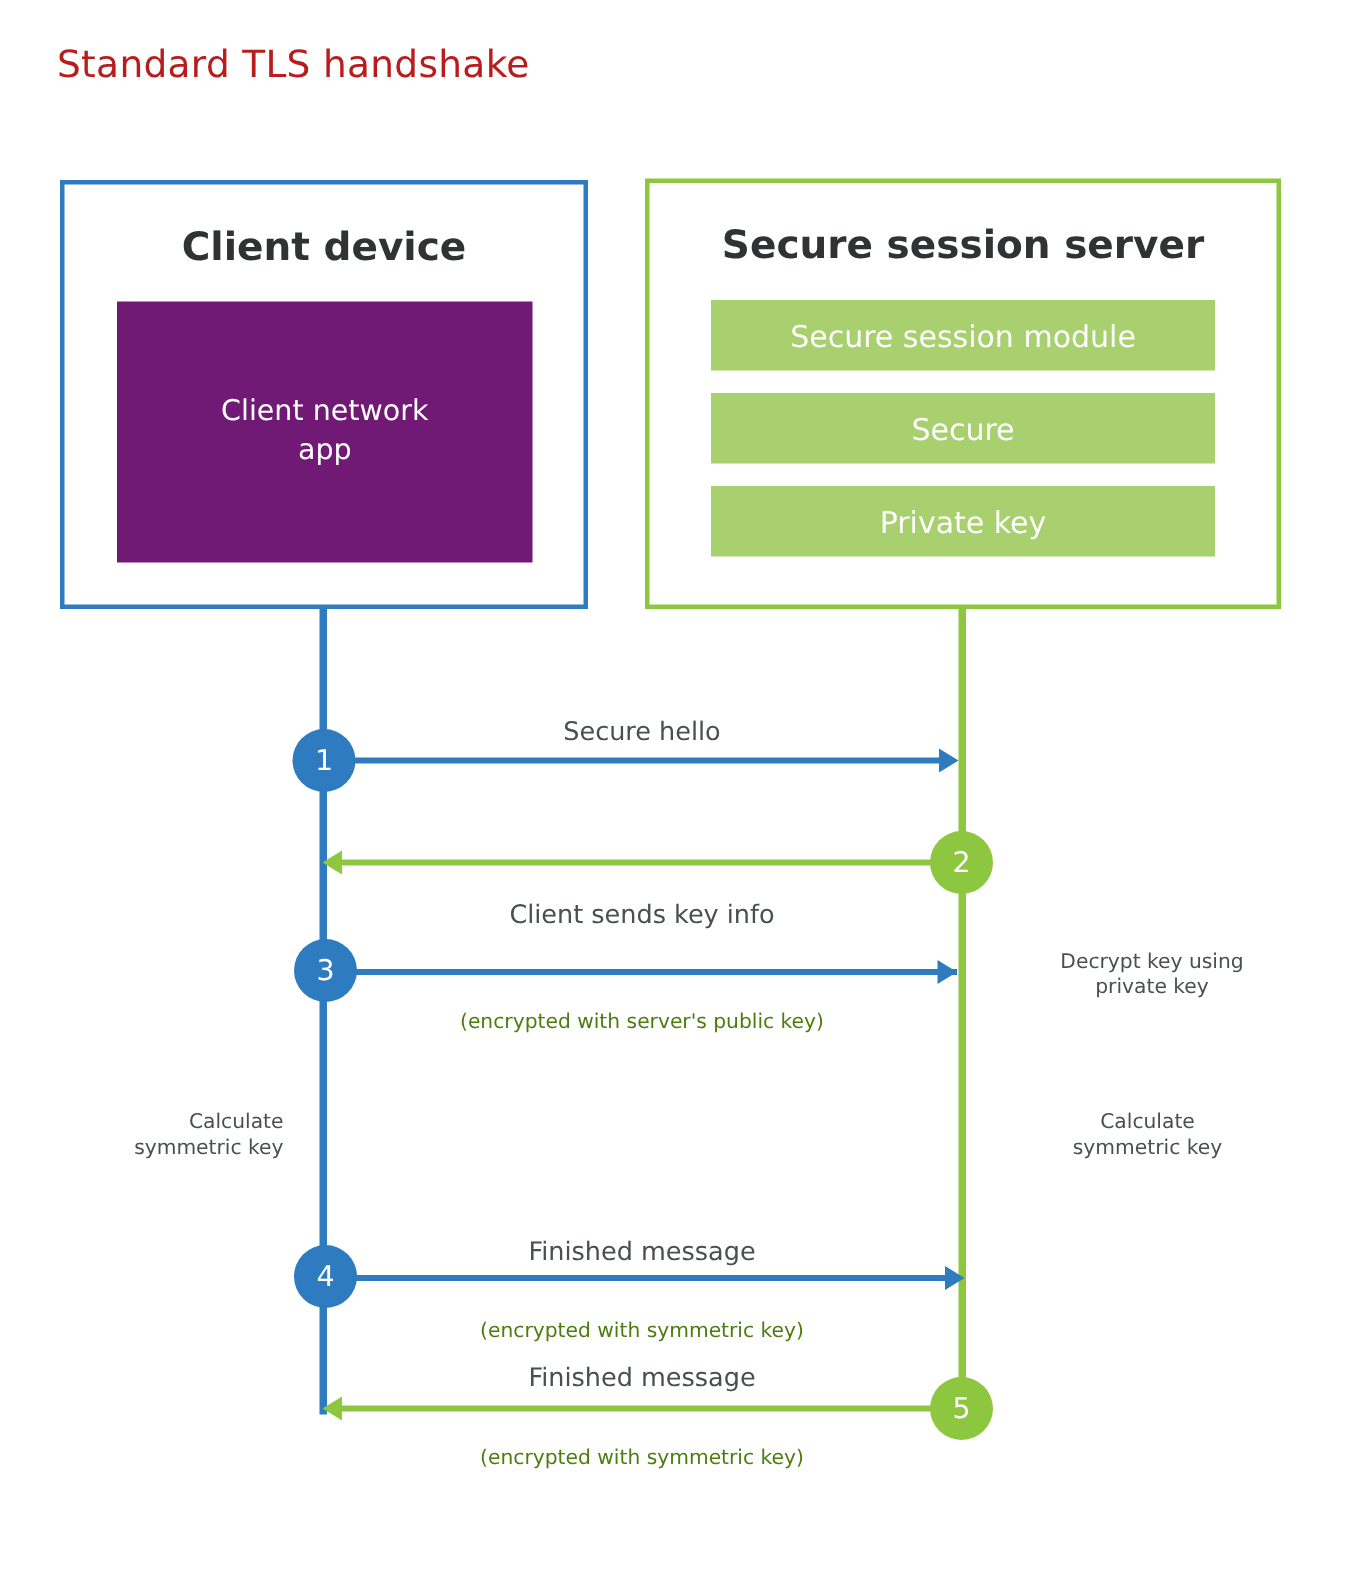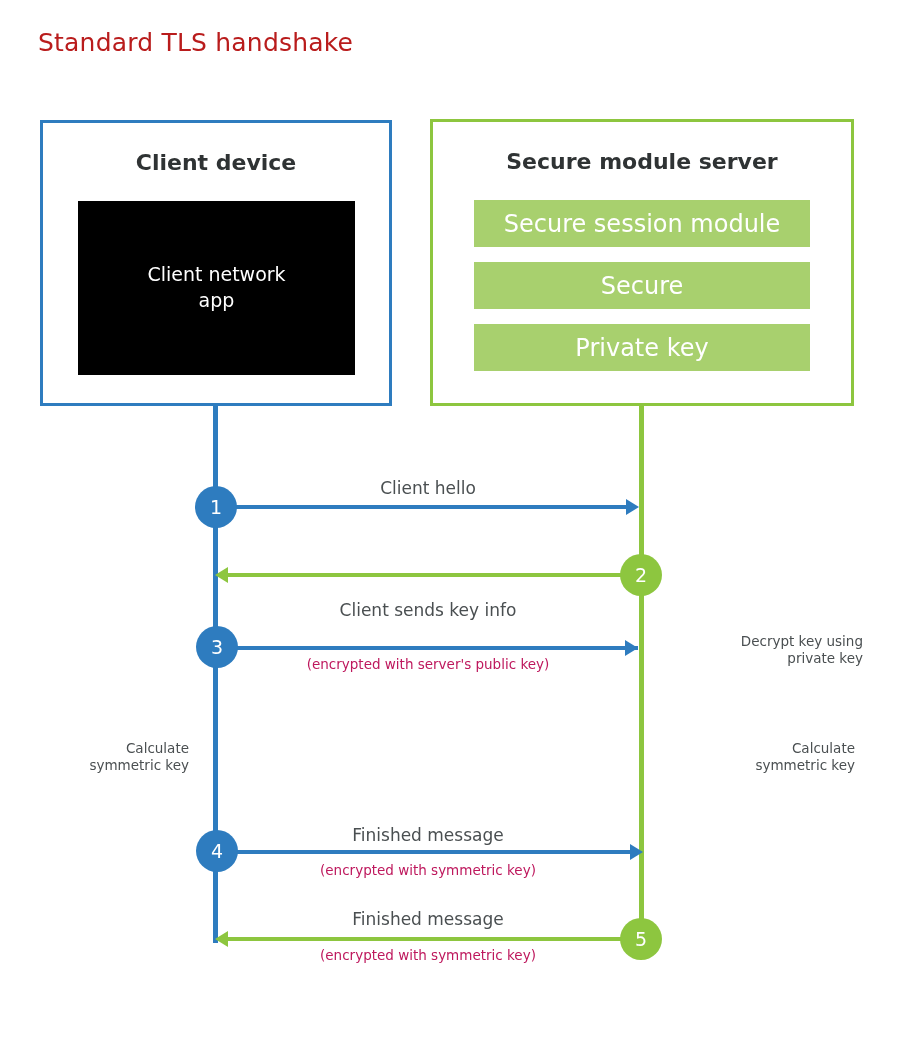--- a/index.html
+++ b/index.html
@@ -53,42 +53,42 @@
     width: 424px;
     height: 287px;
     border: 3px solid #8DC63F;
   }
   .party-title {
     position: absolute;
     left: 0;
     right: 0;
     top: 27px;
     text-align: center;
-    font-size: 22px;
+    font-size: 26px;
     font-weight: bold;
     color: #2f3334;
   }
 
   
   .component {
     position: absolute;
     display: flex;
     align-items: center;
     justify-content: center;
     color: #ffffff;
-    font-size: 24px;
+    font-size: 20px;
     font-weight: 400;
     box-sizing: border-box;
   }
   .component.client-app {
     left: 35px;
     top: 78px;
     width: 277px;
     height: 174px;
-    background: #000000;
+    background: #701a75;
     line-height: 1.35;
     text-align: center;
     white-space: pre-line;
     font-size: 19px;
   }
   .component.server-mod {
     left: 41px;
     width: 336px;
     height: 47px;
     background: #A8D06E;
@@ -152,60 +152,61 @@
   .msg-label {
     position: absolute;
     text-align: center;
     color: #4a4f51;
     font-size: 17px;
     white-space: nowrap;
   }
   .msg-sublabel {
     position: absolute;
     text-align: center;
-    color: #be185d;
+    color: #4d7c0f;
     font-size: 13.5px;
     white-space: nowrap;
+    margin-top: 17px;
   }
 
   
   .side-note {
     position: absolute;
     color: #4a4f51;
     font-size: 13.5px;
     line-height: 1.28;
     white-space: pre-line;
   }
   .side-note.right-align { text-align: right; }
-  .side-note.left-align  { text-align: right; }
+  .side-note.left-align  { text-align: center; }
 </style>
 </head>
 <body>
 
 <div id="diagram-root">
 
   <div class="page-title">Standard TLS handshake</div>
 
   <div class="party-box client">
     <div class="party-title">Client device</div>
     <div class="component client-app">Client network
 app</div>
   </div>
 
   <div class="party-box server">
-    <div class="party-title">Secure module server</div>
+    <div class="party-title">Secure session server</div>
     <div class="component server-mod srv-row-0">Secure session module</div>
     <div class="component server-mod srv-row-1">Secure</div>
     <div class="component server-mod srv-row-2">Private key</div>
   </div>
 
   <div class="lifeline client-line"></div>
   <div class="lifeline server-line"></div>
 
-  <div class="msg-label" style="left:228px; top:478px; width:400px;">Client hello</div>
+  <div class="msg-label" style="left:228px; top:478px; width:400px;">Secure hello</div>
   <div class="msg-line blue" style="left:216px; top:505px; width:410px;"></div>
   <div class="arrow-head right blue" style="left:626px; top:499px;"></div>
   <div class="step-circle blue" style="left:195px; top:486px;">1</div>
 
   <div class="msg-line green" style="left:228px; top:573px; width:413px;"></div>
   <div class="arrow-head left green" style="left:215px; top:567px;"></div>
   <div class="step-circle green" style="left:620px; top:554px;">2</div>
 
   <div class="msg-label" style="left:228px; top:600px; width:400px;">Client sends key info</div>
   <div class="msg-line blue" style="left:216px; top:646px; width:422px;"></div>

